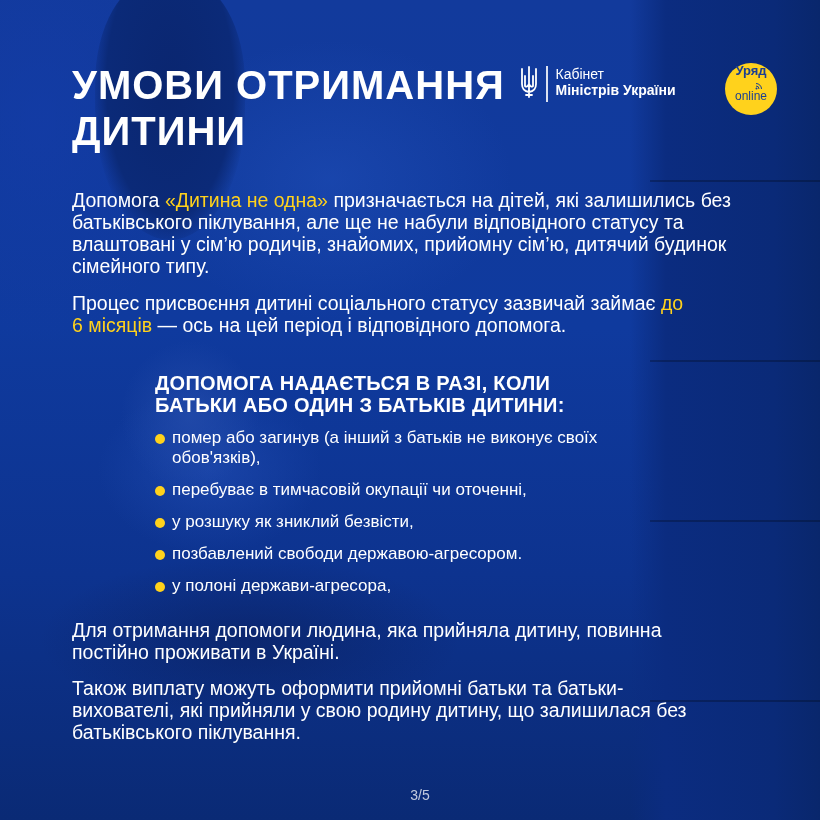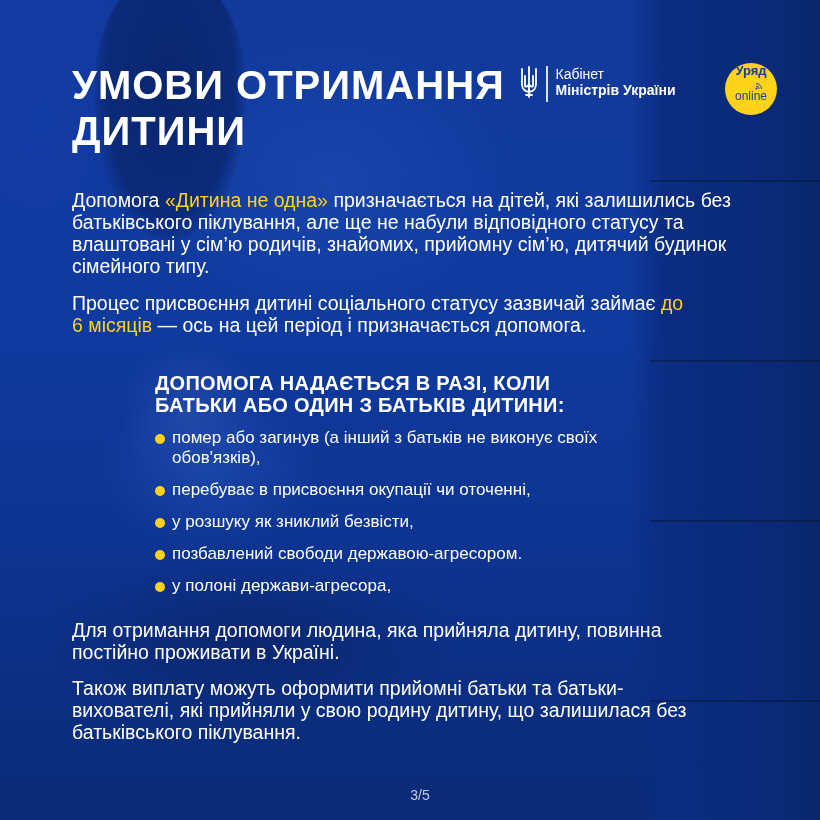--- a/index.html
+++ b/index.html
@@ -85,31 +85,31 @@
       <path d="M1 4 A3 3 0 0 1 4 7 M1 1.5 A5.5 5.5 0 0 1 6.5 7" fill="none" stroke="#1b3f93" stroke-width="1"></path>
     </svg>
     <div class="b2">online</div>
   </div>
 
   <p class="body-text p1">
     <span>Допомога </span><span class="hl">«Дитина не одна»</span><span> призначається на дітей, які залишились без батьківського піклування, але ще не набули відповідного статусу та влаштовані у сім’ю родичів, знайомих, прийомну сім’ю, дитячий будинок сімейного типу.</span>
   </p>
 
   <p class="body-text p2">
-    <span>Процес присвоєння дитині соціального статусу зазвичай займає </span><span class="hl">до 6 місяців</span><span> — ось на цей період і призначається допомога.</span>
+    <span>Процес присвоєння дитині соціального статусу зазвичай займає </span><span class="hl">до 6 місяців</span><span> — ось на цей період і відповідного допомога.</span>
   </p>
 
   <h2 class="subhead">
     <span>ДОПОМОГА НАДАЄТЬСЯ В РАЗІ, КОЛИ</span><br>
     <span>БАТЬКИ АБО ОДИН З БАТЬКІВ ДИТИНИ:</span>
   </h2>
 
   <ul class="list">
     <li><span class="dot"></span><span>помер або загинув (а інший з батьків не виконує своїх обов'язків),</span></li>
-    <li><span class="dot"></span><span>перебуває в присвоєння окупації чи оточенні,</span></li>
+    <li><span class="dot"></span><span>перебуває в тимчасовій окупації чи оточенні,</span></li>
     <li><span class="dot"></span><span>у розшуку як зниклий безвісти,</span></li>
     <li><span class="dot"></span><span>позбавлений свободи державою-агресором.</span></li>
     <li><span class="dot"></span><span>у полоні держави-агресора,</span></li>
   </ul>
 
   <p class="body-text p3">Для отримання допомоги людина, яка прийняла дитину, повинна постійно проживати в Україні.</p>
   <p class="body-text p4">Також виплату можуть оформити прийомні батьки та батьки-вихователі, які прийняли у свою родину дитину, що залишилася без батьківського піклування.</p>
 
   <div class="page-num">3/5</div>
 </div>

